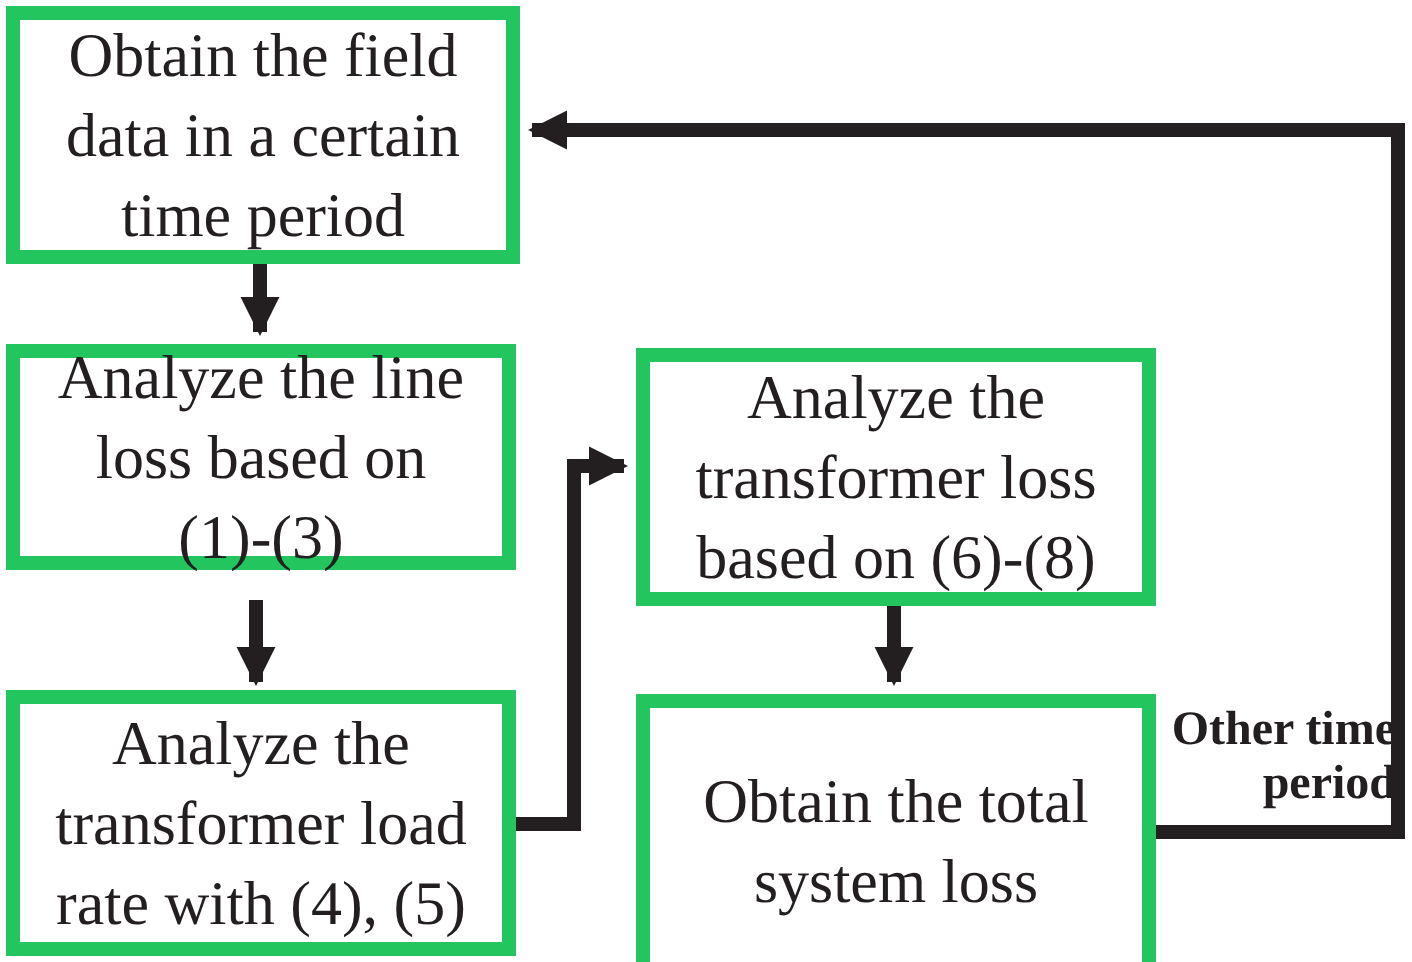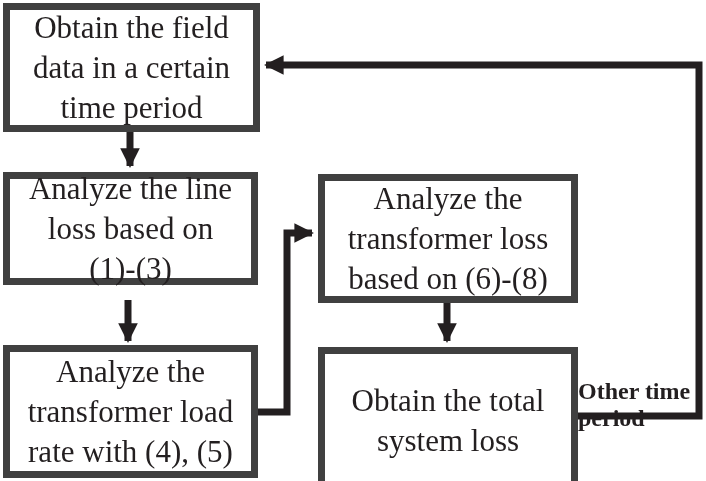--- a/index.html
+++ b/index.html
@@ -19,43 +19,42 @@
   svg.arrow-layer {
     position: absolute;
     left: 0;
     top: 0;
     width: 706px;
     height: 481px;
   }
   .box {
     position: absolute;
     box-sizing: border-box;
-    border: 7px solid #404040;
+    border: 7px solid #22c55e;
     background: #ffffff;
     display: flex;
     align-items: center;
     justify-content: center;
   }
   .box-text {
     white-space: pre-line;
     text-align: center;
     font-size: 31px;
     line-height: 40px;
   }
   .edge-label {
     position: absolute;
     left: 578px;
     top: 352px;
     width: 120px;
-    text-align: left;
+    text-align: right;
     font-weight: bold;
     font-size: 24px;
     line-height: 27px;
     white-space: pre-line;
-    margin-top: 26px;
   }
   
   .box-1 { left: 3px;   top: 3px;   width: 257px; height: 129px; }
   .box-2 { left: 3px;   top: 172px; width: 255px; height: 113px; }
   .box-3 { left: 3px;   top: 345px; width: 255px; height: 133px; }
   .box-4 { left: 318px; top: 174px; width: 260px; height: 129px; }
   .box-5 { left: 318px; top: 347px; width: 260px; height: 147px; }
 </style>
 </head>
 <body>

